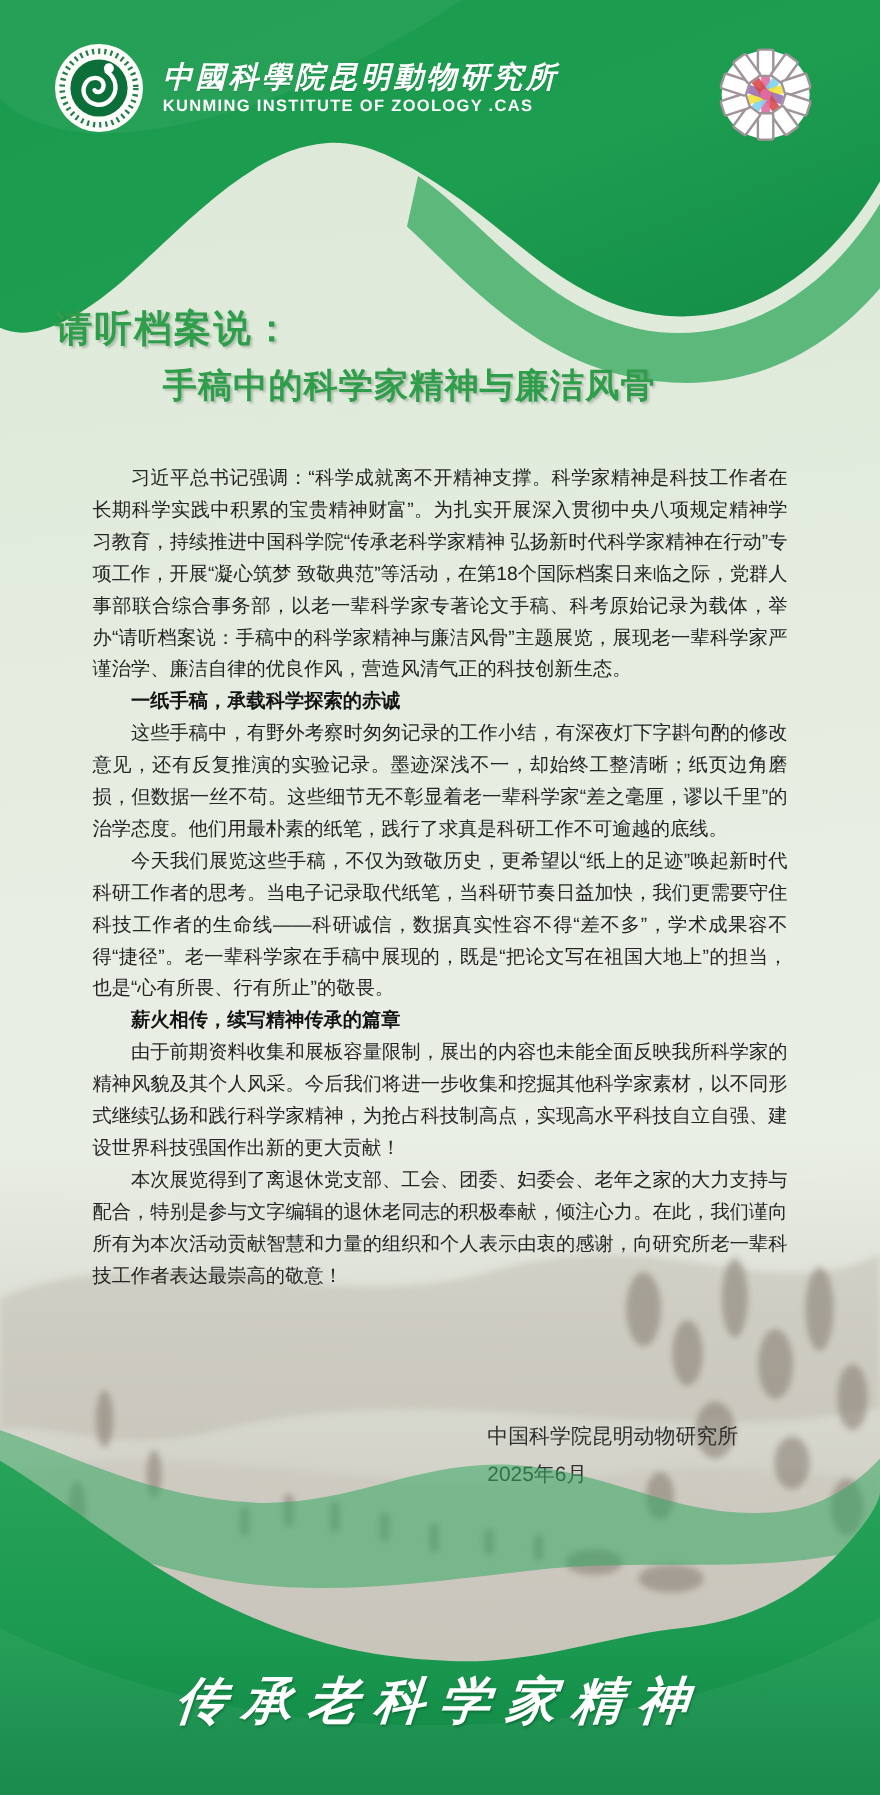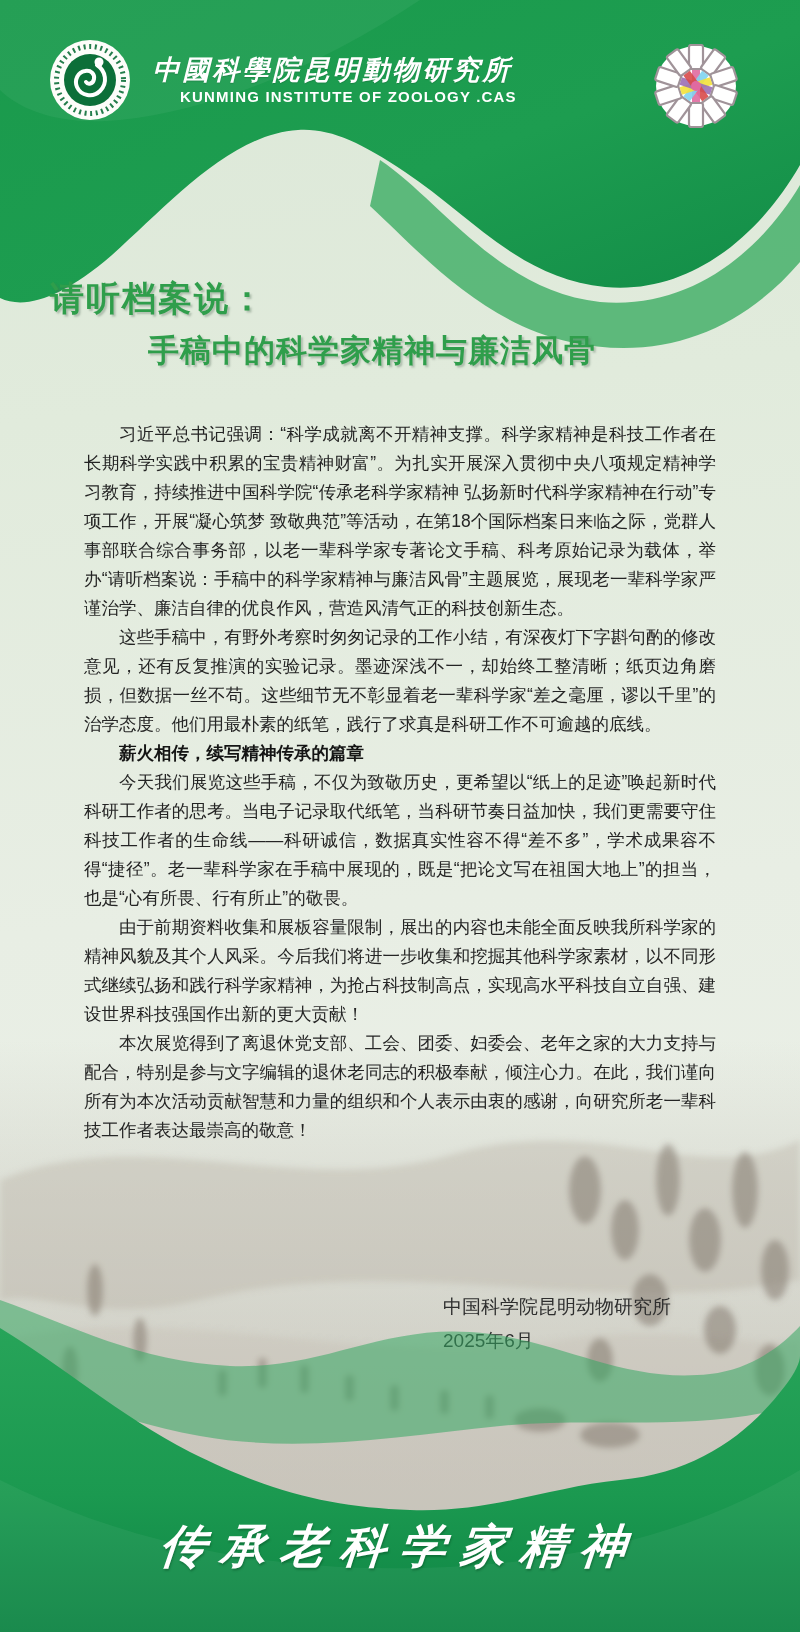--- a/index.html
+++ b/index.html
@@ -5,24 +5,24 @@
   html,body{margin:0;padding:0;}
   body{font-family:"Liberation Sans","DejaVu Sans",sans-serif;}
   .page{position:relative;width:800px;height:1632px;overflow:hidden;
         background:linear-gradient(175deg,#dce8d8 0%,#e1ebdc 25%,#e8eee4 55%,#edf1ea 100%);}
   svg{display:block;}
   .abs{position:absolute;}
 
   
   .header-svg{top:0;left:0;}
   .logo-wrap{top:38px;left:46px;display:flex;align-items:center;z-index:5;}
-  .org-text{margin-left:14px;color:#ffffff;text-align:center;}
+  .org-text{margin-left:14px;color:#ffffff;}
   .org-zh{font-size:27px;font-weight:bold;font-style:italic;letter-spacing:3px;
           text-shadow:0 1px 1px rgba(0,0,0,0.15);line-height:34px;}
-  .org-en{font-size:15px;font-weight:bold;letter-spacing:1.2px;line-height:20px;margin-left:32px;}
+  .org-en{font-size:15px;font-weight:bold;letter-spacing:1.2px;line-height:20px;}
   .emblem{top:44px;left:654px;z-index:5;}
 
   
   .title1{top:276px;left:50px;font-size:34px;font-weight:bold;color:#2f9e4b;
           letter-spacing:2px;text-shadow:2px 2px 2px rgba(80,105,85,0.35);z-index:6;}
   .title2{top:330px;left:148px;font-size:31px;font-weight:bold;color:#2f9e4b;
           letter-spacing:1px;text-shadow:2px 2px 2px rgba(80,105,85,0.35);z-index:6;}
 
   
   .article{top:420px;left:84px;width:632px;z-index:6;color:#242424;
@@ -185,23 +185,24 @@
         </g>
       <circle r="5" fill="#e06aa0"></circle>
     </g>
   </svg>
 
   <div class="abs title1">请听档案说：</div>
   <div class="abs title2">手稿中的科学家精神与廉洁风骨</div>
 
   <div class="abs article">
       <div class="para">习近平总书记强调：“科学成就离不开精神支撑。科学家精神是科技工作者在长期科学实践中积累的宝贵精神财富”。为扎实开展深入贯彻中央八项规定精神学习教育，持续推进中国科学院“传承老科学家精神 弘扬新时代科学家精神在行动”专项工作，开展“凝心筑梦 致敬典范”等活动，在第18个国际档案日来临之际，党群人事部联合综合事务部，以老一辈科学家专著论文手稿、科考原始记录为载体，举办“请听档案说：手稿中的科学家精神与廉洁风骨”主题展览，展现老一辈科学家严谨治学、廉洁自律的优良作风，营造风清气正的科技创新生态。</div>
+      <div class="para heading">一纸手稿，承载科学探索的赤诚</div>
       <div class="para">这些手稿中，有野外考察时匆匆记录的工作小结，有深夜灯下字斟句酌的修改意见，还有反复推演的实验记录。墨迹深浅不一，却始终工整清晰；纸页边角磨损，但数据一丝不苟。这些细节无不彰显着老一辈科学家“差之毫厘，谬以千里”的治学态度。他们用最朴素的纸笔，践行了求真是科研工作不可逾越的底线。</div>
+      <div class="para">今天我们展览这些手稿，不仅为致敬历史，更希望以“纸上的足迹”唤起新时代科研工作者的思考。当电子记录取代纸笔，当科研节奏日益加快，我们更需要守住科技工作者的生命线——科研诚信，数据真实性容不得“差不多”，学术成果容不得“捷径”。老一辈科学家在手稿中展现的，既是“把论文写在祖国大地上”的担当，也是“心有所畏、行有所止”的敬畏。</div>
       <div class="para heading">薪火相传，续写精神传承的篇章</div>
-      <div class="para">今天我们展览这些手稿，不仅为致敬历史，更希望以“纸上的足迹”唤起新时代科研工作者的思考。当电子记录取代纸笔，当科研节奏日益加快，我们更需要守住科技工作者的生命线——科研诚信，数据真实性容不得“差不多”，学术成果容不得“捷径”。老一辈科学家在手稿中展现的，既是“把论文写在祖国大地上”的担当，也是“心有所畏、行有所止”的敬畏。</div>
       <div class="para">由于前期资料收集和展板容量限制，展出的内容也未能全面反映我所科学家的精神风貌及其个人风采。今后我们将进一步收集和挖掘其他科学家素材，以不同形式继续弘扬和践行科学家精神，为抢占科技制高点，实现高水平科技自立自强、建设世界科技强国作出新的更大贡献！</div>
       <div class="para">本次展览得到了离退休党支部、工会、团委、妇委会、老年之家的大力支持与配合，特别是参与文字编辑的退休老同志的积极奉献，倾注心力。在此，我们谨向所有为本次活动贡献智慧和力量的组织和个人表示由衷的感谢，向研究所老一辈科技工作者表达最崇高的敬意！</div>
     </div>
 
   <div class="abs signature">
     <div>中国科学院昆明动物研究所</div>
     <div>2025年6月</div>
   </div>
 
   <svg class="abs footer-svg" width="800" height="332" viewBox="0 0 800 332">

